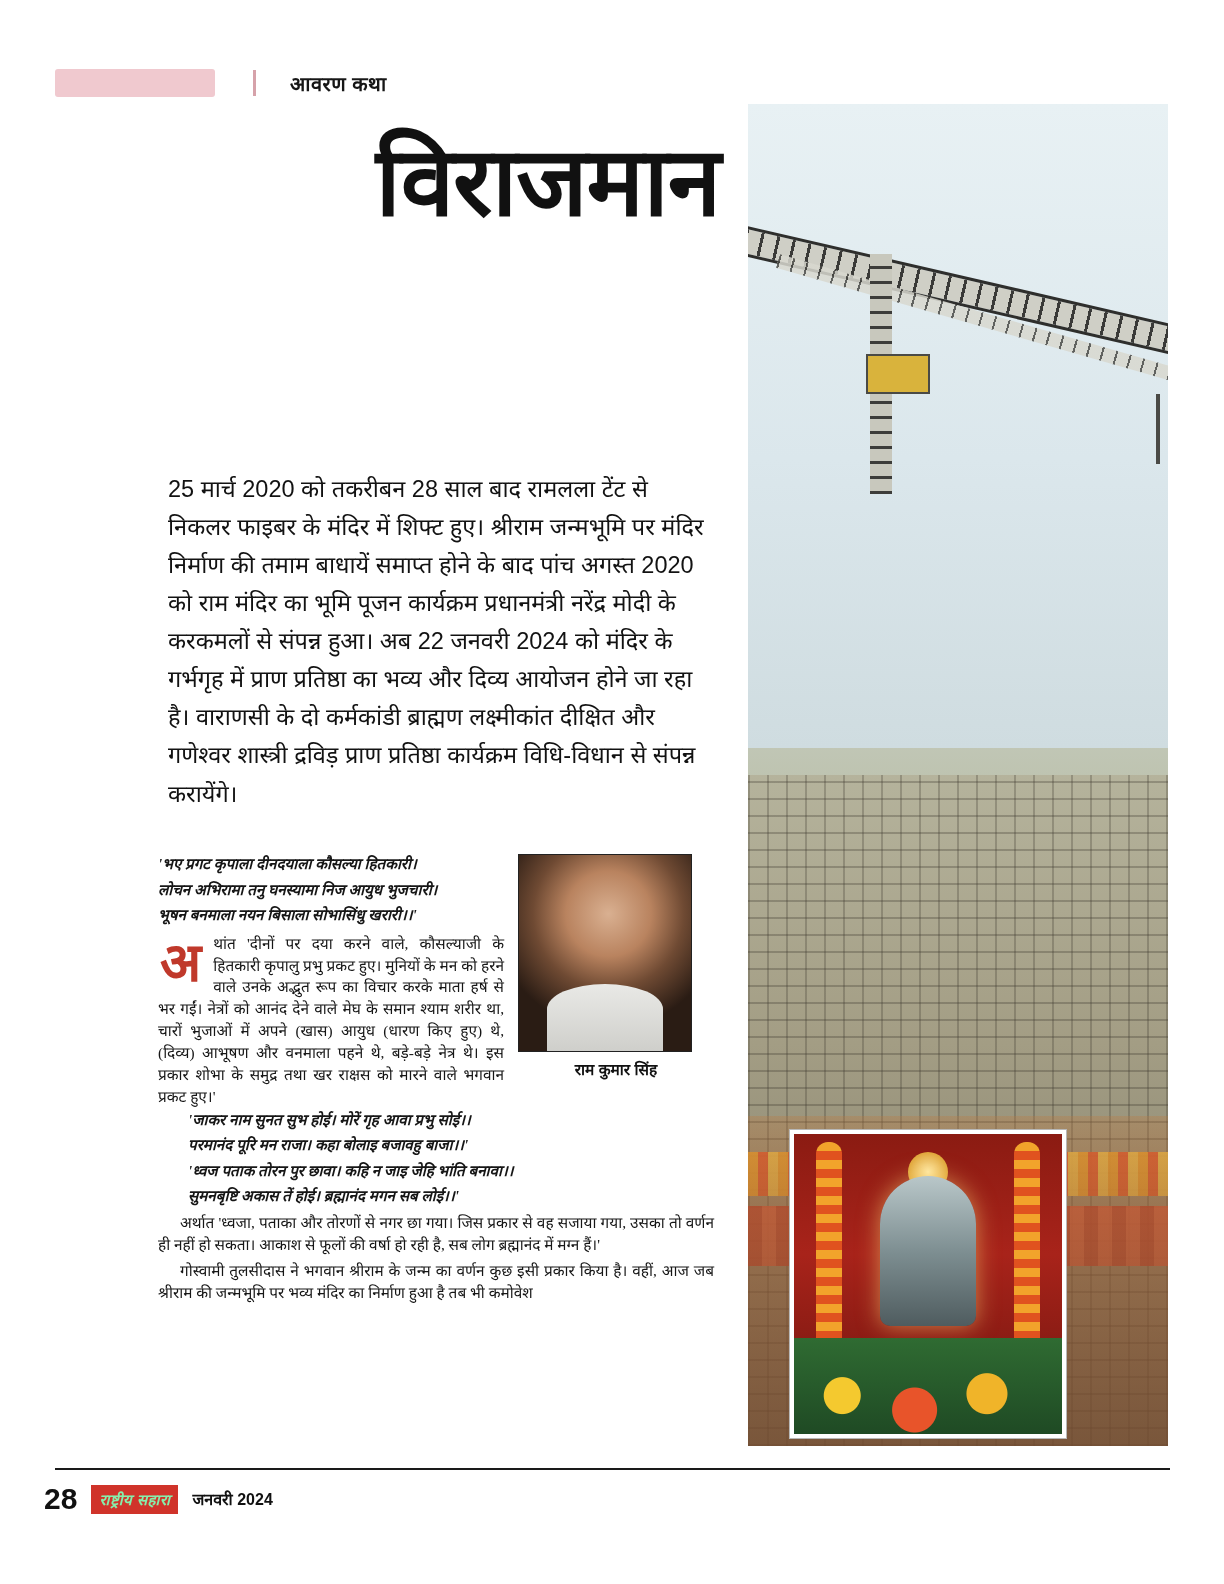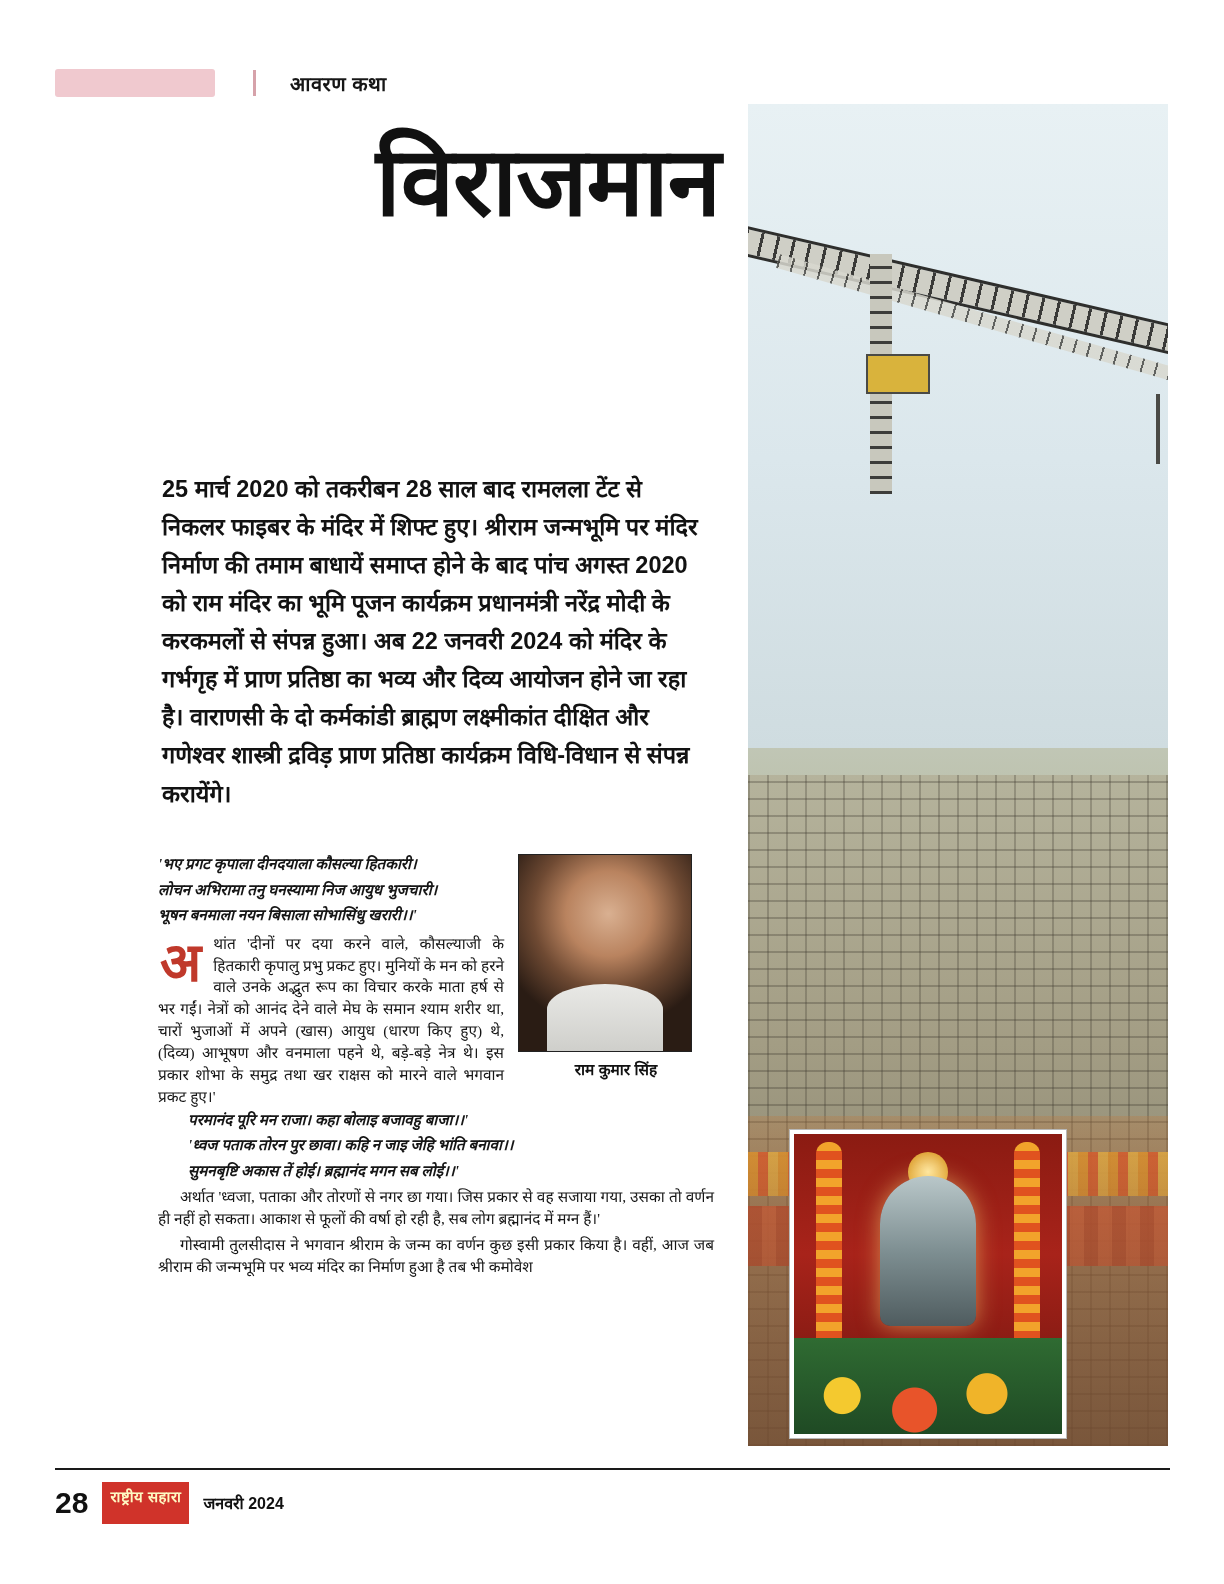--- a/index.html
+++ b/index.html
@@ -72,24 +72,24 @@
     color: #111111;
     letter-spacing: -1px;
     text-align: right;
     margin: 4px 0 0 0;
   }
 
   
   .standfirst {
     position: absolute;
     top: 470px;
-    left: 162px;
+    left: 168px;
     width: 545px;
     font-family: "Liberation Sans", sans-serif;
-    font-weight: bold;
+    font-weight: normal;
     font-size: 23.5px;
     line-height: 1.62;
     color: #121212;
     text-align: left;
   }
 
   
   .body-area {
     position: absolute;
     top: 852px;
@@ -291,40 +291,41 @@
   .footer-rule {
     position: absolute;
     left: 55px;
     top: 1468px;
     width: 1115px;
     height: 2px;
     background: #1a1a1a;
   }
   .footer {
     position: absolute;
-    left: 55px;
+    left: 44px;
     top: 1482px;
     display: flex;
     align-items: center;
     gap: 14px;
   }
   .folio {
     font-family: "Liberation Sans", sans-serif;
     font-weight: bold;
     font-size: 30px;
     color: #111;
   }
   .masthead {
     background: #d0332a;
-    color: #fef9c3;
+    color: #86efac;
     font-family: "Liberation Sans", sans-serif;
     font-weight: bold;
     font-size: 15px;
-    padding: 4px 8px 18px 8px;
+    padding: 4px 8px 5px 8px;
     letter-spacing: .5px;
+    font-style: italic;
   }
   .footer-date {
     font-family: "Liberation Sans", sans-serif;
     font-weight: bold;
     font-size: 16px;
     color: #111;
   }
 </style>
 </head>
 <body>
@@ -350,20 +351,21 @@
 
   <div class="verse">'भए प्रगट कृपाला दीनदयाला कौसल्या हितकारी।</div>
   <div class="verse">लोचन अभिरामा तनु घनस्यामा निज आयुध भुजचारी।</div>
   <div class="verse">भूषन बनमाला नयन बिसाला सोभासिंधु खरारी।।'</div>
 
   <p class="dropcap-para">
     <span class="dropcap">अ</span>
     <span>थांत 'दीनों पर दया करने वाले, कौसल्याजी के हितकारी कृपालु प्रभु प्रकट हुए। मुनियों के मन को हरने वाले उनके अद्भुत रूप का विचार करके माता हर्ष से भर गईं। नेत्रों को आनंद देने वाले मेघ के समान श्याम शरीर था, चारों भुजाओं में अपने (खास) आयुध (धारण किए हुए) थे, (दिव्य) आभूषण और वनमाला पहने थे, बड़े-बड़े नेत्र थे। इस प्रकार शोभा के समुद्र तथा खर राक्षस को मारने वाले भगवान प्रकट हुए।'</span>
   </p>
 
+  <div class="verse indent">'जाकर नाम सुनत सुभ होई। मोरें गृह आवा प्रभु सोई।।</div>
   <div class="verse indent">परमानंद पूरि मन राजा। कहा बोलाइ बजावहु बाजा।।'</div>
 
 
   <div class="verse indent">'ध्वज पताक तोरन पुर छावा। कहि न जाइ जेहि भांति बनावा।।</div>
   <div class="verse indent">सुमनबृष्टि अकास तें होई। ब्रह्मानंद मगन सब लोई।।'</div>
 
   <p class="just">अर्थात 'ध्वजा, पताका और तोरणों से नगर छा गया। जिस प्रकार से वह सजाया गया, उसका तो वर्णन ही नहीं हो सकता। आकाश से फूलों की वर्षा हो रही है, सब लोग ब्रह्मानंद में मग्न हैं।'</p>
   <p class="just">गोस्वामी तुलसीदास ने भगवान श्रीराम के जन्म का वर्णन कुछ इसी प्रकार किया है। वहीं, आज जब श्रीराम की जन्मभूमि पर भव्य मंदिर का निर्माण हुआ है तब भी कमोवेश</p>
 </div>
 

